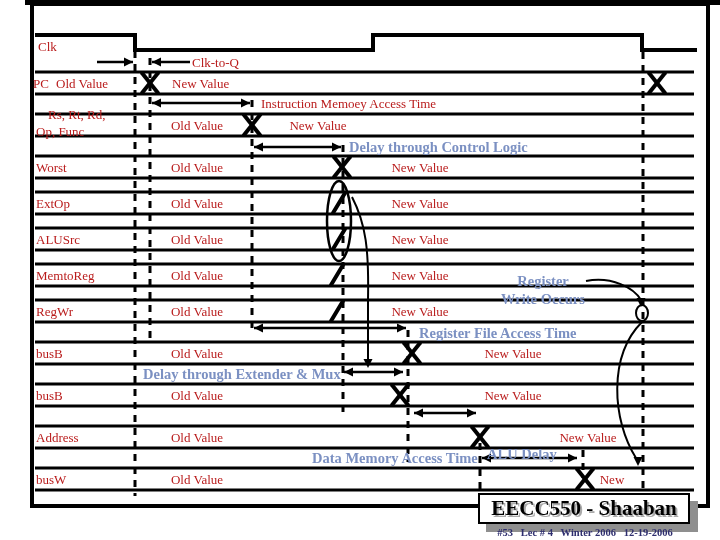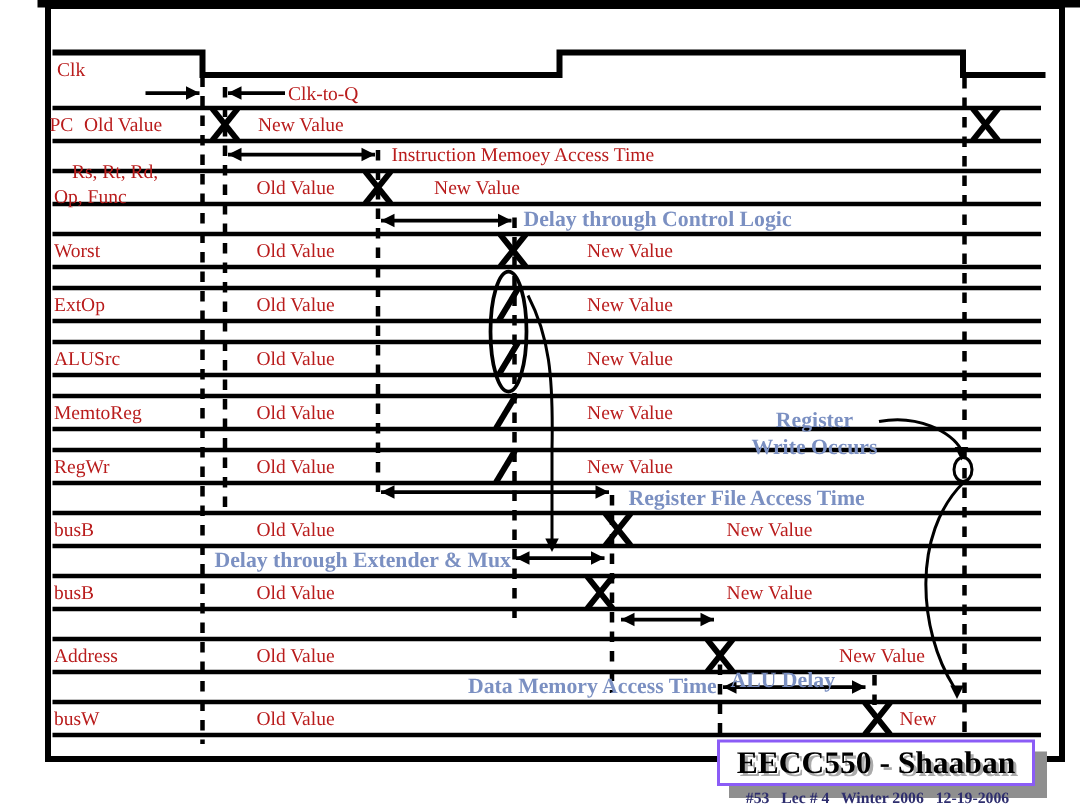--- a/index.html
+++ b/index.html
@@ -13,21 +13,21 @@
      transform:translateY(-50%);line-height:1;}
   .tc{transform:translate(-50%,-50%);}
   .blue{font-weight:bold;color:var(--blue,#7b90c2);font-size:14.5px;}
   .title{position:absolute;left:112px;top:4px;width:300px;height:29px;background:#fff;
          z-index:4;font-size:25px;font-weight:bold;color:var(--maroon,#54281e);
          text-align:center;line-height:29px;white-space:nowrap;
          text-shadow:2px 2px 0 #b8b8b8;}
   .fshadow{position:absolute;left:486px;top:501px;width:212px;height:31px;
            background:#8f8f8f;z-index:5;}
   .fbox{position:absolute;left:478px;top:493px;width:212px;height:31px;background:#fff;
-        border:2px solid #8b5cf6;box-sizing:border-box;z-index:6;text-align:center;
+        border:2px solid #000000;box-sizing:border-box;z-index:6;text-align:center;
         font-size:21px;font-weight:bold;line-height:26px;white-space:nowrap;
         text-shadow:2px 2px 0 #aaa;}
   .credits{position:absolute;left:460px;top:527px;width:250px;text-align:center;
            font-size:10.5px;font-weight:bold;color:#2e2e6e;z-index:6;white-space:pre;}
 </style>
 </head>
 <body>
 
 <div class="stage">
   <div class="topstrip"></div>

